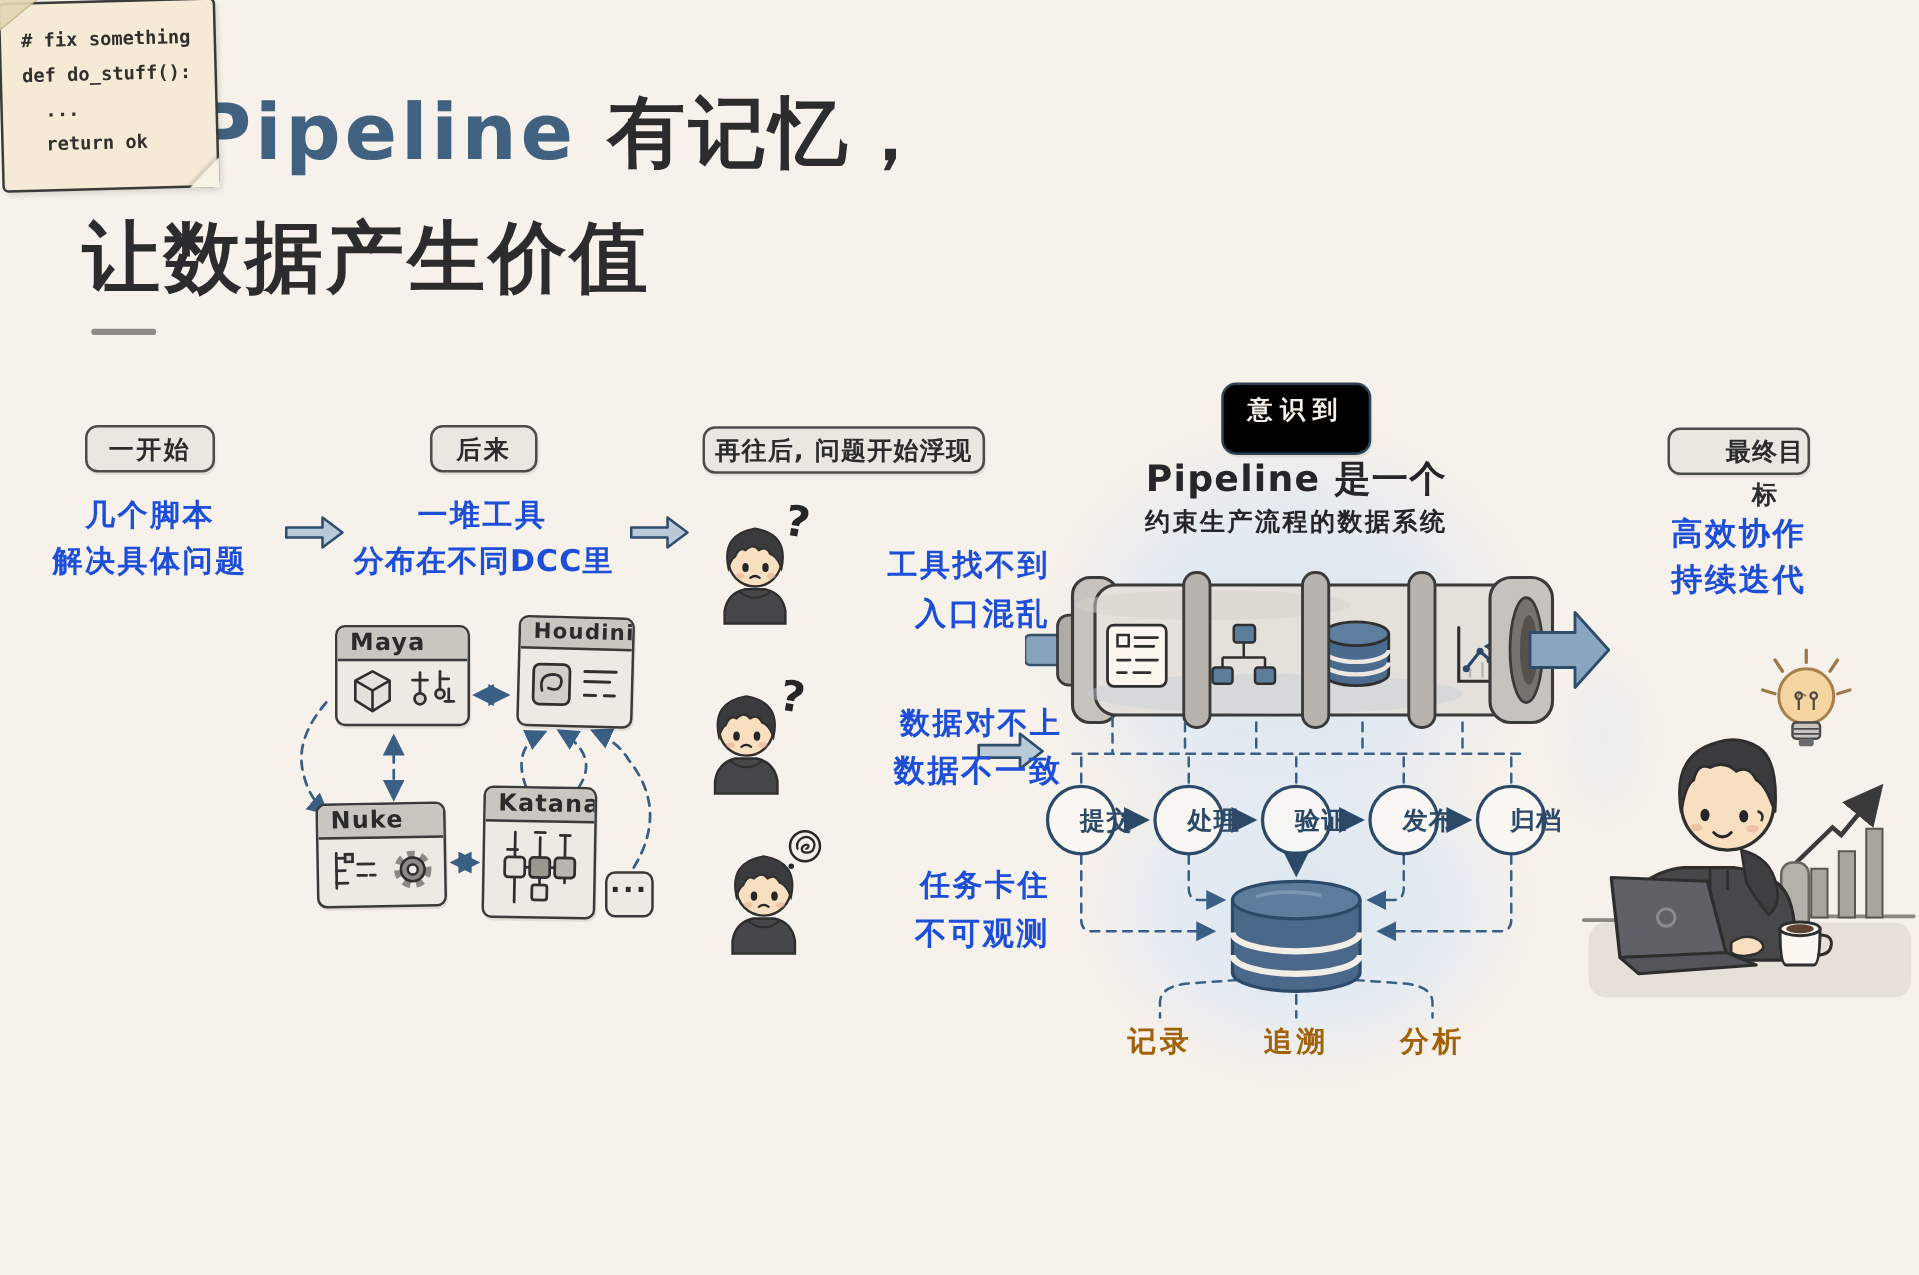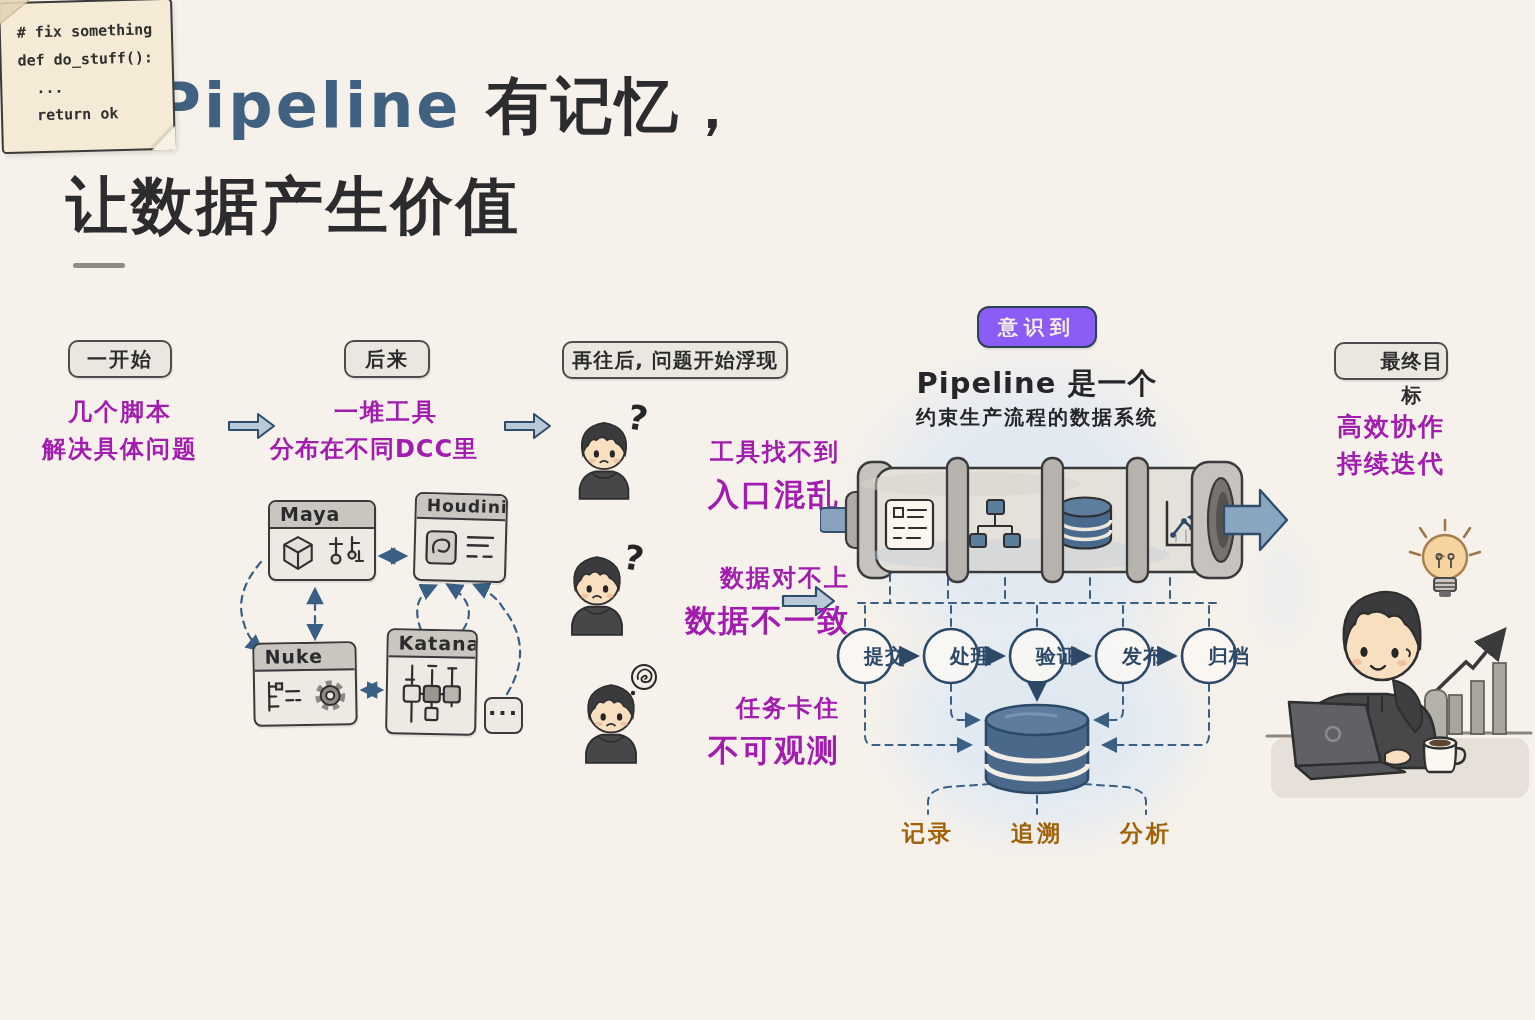--- a/index.html
+++ b/index.html
@@ -20,24 +20,24 @@
   
   .title { left:66px; top:56px; font-size:62px; font-weight:bold; color:#2c2c2e;
     line-height:1.62; letter-spacing:3px; }
   .title .hl { color:#40617f; }
   .title-underline { left:73px; top:263px; width:52px; height:5px; background:#8e8b86; border-radius:3px; }
 
   
   .badge { position:absolute; background:#eae7e1; border:2.5px solid #4c4c4c; border-radius:10px;
     color:#2c2c2c; font-size:20px; font-weight:bold; text-align:center; line-height:34px;
     letter-spacing:2px; box-shadow:1px 2px 0 rgba(0,0,0,.07); height:38px; }
-  .badge.dark { background:#8b5cf6; border-color:#2c4356; color:#f4efe7; height:42px;
+  .badge.dark { background:#000000; border-color:#2c4356; color:#f4efe7; height:58px;
     line-height:38px; letter-spacing:6px; border-radius:12px; }
 
-  .txt { position:absolute; color:#a21caf; font-weight:bold; text-align:center;
+  .txt { position:absolute; color:#1d4ed8; font-weight:bold; text-align:center;
     font-size:24px; letter-spacing:2px; }
   .txt.left { text-align:right; }
 
   
   .note { left:33px; top:504px; width:174px; height:152px; background:#f4ead6;
     border:2.5px solid #3a3a3a; border-radius:5px; transform:rotate(-1.5deg);
     box-shadow:2px 3px 4px rgba(0,0,0,.10); padding:16px 12px 0 16px; }
   .note .code { font-family:"DejaVu Sans Mono", monospace; font-size:15px; color:#30302e;
     line-height:1.85; white-space:pre; font-weight:bold; }
   .note .tape { position:absolute; left:-16px; top:-13px; width:58px; height:20px;
@@ -50,21 +50,21 @@
   .win { position:absolute; background:#edeae4; border:2.5px solid #3a3a3a; border-radius:8px;
     box-shadow:1px 2px 0 rgba(0,0,0,.08); overflow:hidden; }
   .win .bar { background:#c9c6c0; border-bottom:2.5px solid #3a3a3a; font-weight:bold;
     font-size:19px; color:#2b2b2b; padding:1px 10px 2px; letter-spacing:1px; }
   .win .body { display:flex; align-items:center; justify-content:center; gap:9px; height:calc(100% - 30px); }
   .dots-box { position:absolute; background:#edeae4; border:2.5px solid #3a3a3a; border-radius:8px;
     font-size:22px; font-weight:bold; color:#2b2b2b; text-align:center; line-height:28px; letter-spacing:2px; }
 
   
   .mark-q { position:absolute; font-size:34px; font-weight:bold; color:#262626; transform:rotate(10deg); }
-  .p1 { font-size:24px; } .p2 { font-size:31px; }
+  .p1 { font-size:24px; } .p2 { font-size:25px; }
 
   .flow-label { position:absolute; width:64px; text-align:center; font-size:20px; font-weight:bold;
     color:#274souz; color:#2c4a68; letter-spacing:1px; }
   .db-label { position:absolute; width:80px; text-align:center; font-size:23px; font-weight:bold;
     color:#a16207; letter-spacing:3px; }
 
   .center-h { position:absolute; text-align:center; font-weight:bold; color:#26262a; }
   svg { display:block; }
 </style>
 </head>
@@ -128,21 +128,21 @@
   </svg>
   <svg class="abs" style="left:503px;top:411px;" width="50" height="30">
     <path d="M2,11 H31 V3 L47,15 L31,27 V19 H2 Z" fill="#bac9d8" stroke="#2e4c6b" stroke-width="2" stroke-linejoin="round"></path>
   </svg>
   <svg class="abs" style="left:781px;top:584px;" width="56" height="34">
     <path d="M2,12 H35 V3 L53,17 L35,31 V22 H2 Z" fill="#bac9d8" stroke="#2e4c6b" stroke-width="2.2" stroke-linejoin="round"></path>
   </svg>
 
   <div class="badge" style="left:344px;top:340px;width:86px;">后来</div>
   <div class="txt" style="left:306px;top:396px;width:160px;">一堆工具</div>
-  <div class="txt" style="left:256px;top:433px;width:236px;letter-spacing:1px;">分布在不同DCC里</div>
+  <div class="txt" style="left:269px;top:433px;width:236px;letter-spacing:1px;">分布在不同DCC里</div>
 
   <svg class="abs" style="left:235px;top:480px;" width="310" height="290">
     <g fill="none" stroke="#3a5f85" stroke-width="2.2" stroke-dasharray="7 6" stroke-linecap="round">
       <path d="M146,76 H170" marker-end="url(#mBlue)" marker-start="url(#mBlueR)"></path>
       <path d="M80,110 V158" marker-end="url(#mBlue)" marker-start="url(#mBlueR)"></path>
       <path d="M26,82 Q0,112 8,140 Q12,158 26,170" marker-end="url(#mBlue)"></path>
       <path d="M128,210 H146" marker-end="url(#mBlue)" marker-start="url(#mBlueR)"></path>
       <path d="M186,150 Q174,118 200,106" marker-end="url(#mBlue)"></path>
       <path d="M228,150 Q245,124 213,105" marker-end="url(#mBlue)"></path>
       <path d="M272,214 Q300,168 268,128 Q260,114 240,105" marker-end="url(#mBlue)"></path>

